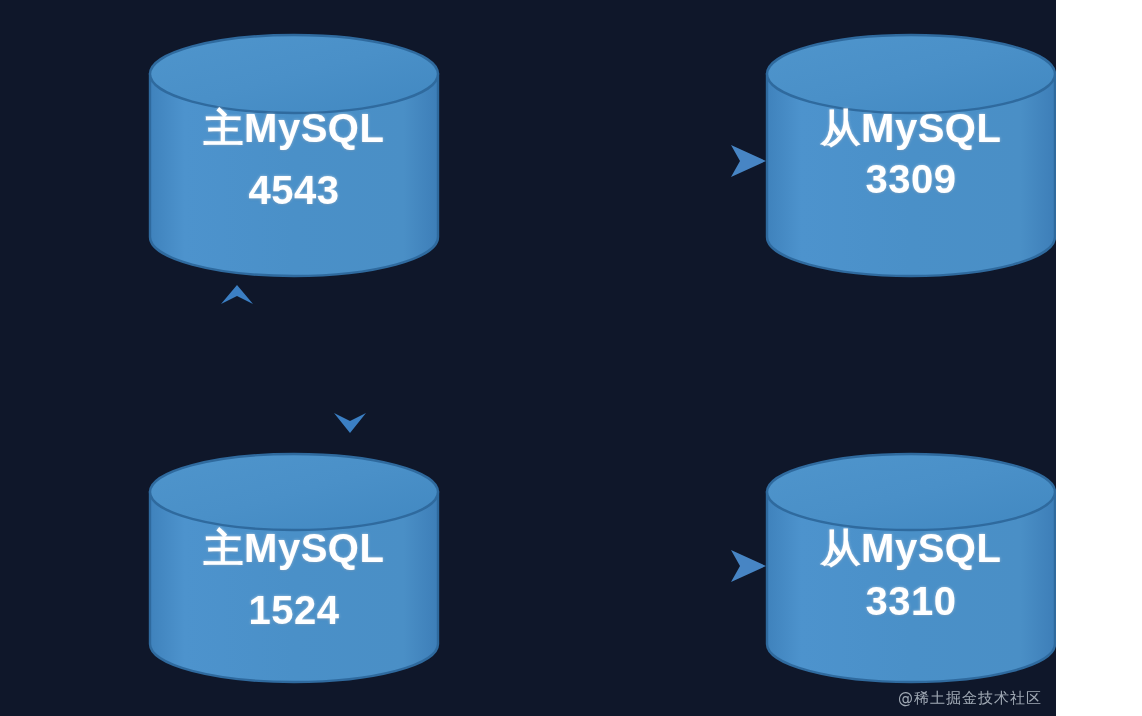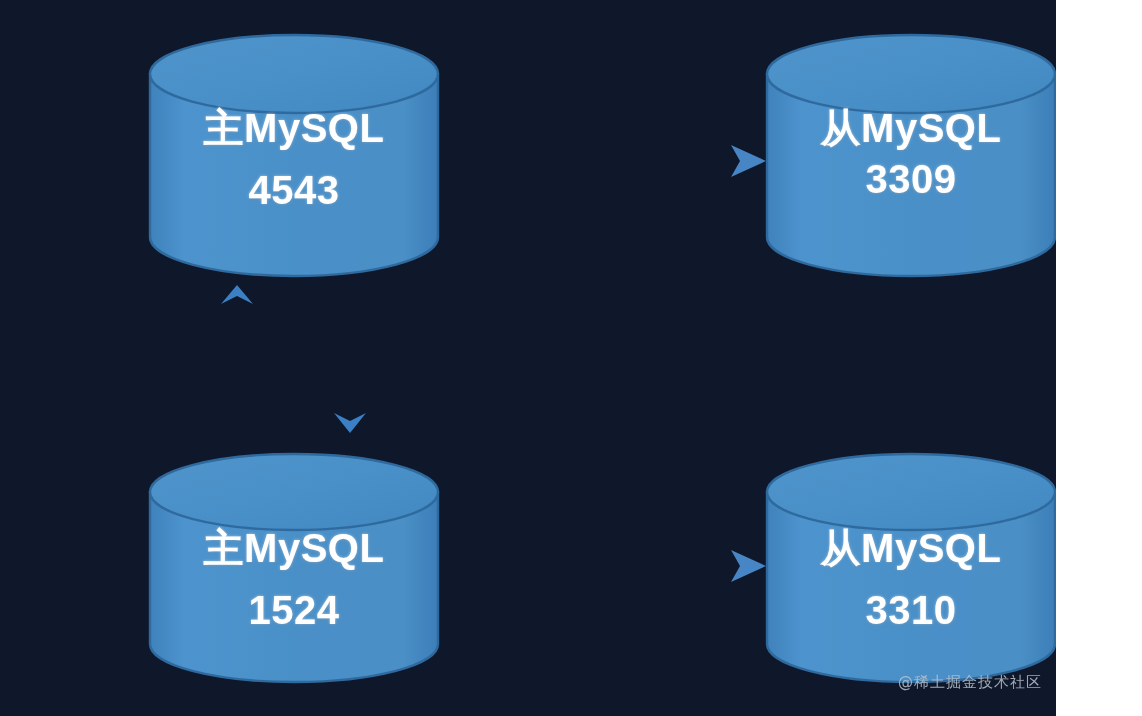--- a/index.html
+++ b/index.html
@@ -51,21 +51,21 @@
     font-size: 40px;
     line-height: 44px;
   }
   .db-label.line2 {
     font-size: 40px;
     line-height: 44px;
   }
   .watermark {
     position: absolute;
     right: 14px;
-    bottom: 24px;
+    bottom: 8px;
     font-size: 15px;
     color: #b9c2cc;
     opacity: 0.85;
     letter-spacing: 1px;
     user-select: none;
     font-family: "DejaVu Sans", "Liberation Sans", sans-serif;
   }
 </style>
 </head>
 <body>
@@ -151,18 +151,18 @@
     <div class="db-label line1" style="top:74px;">主MySQL</div>
     <div class="db-label line2" style="top:136px;">1524</div>
   </div>
 
   <div class="db-node" style="left:765px; top:452px; width:292px; height:232px;">
     <svg class="cyl-svg" viewBox="0 0 292 232" preserveAspectRatio="none" xmlns="http://www.w3.org/2000/svg">
       <path d="M2,40 L2,192 A144,38 0 0 0 290,192 L290,40 Z" fill="url(#cylBodyTop)" stroke="#2f6a9e" stroke-width="2.4"></path>
       <ellipse cx="146" cy="40" rx="144" ry="38" fill="url(#cylTopFace)" stroke="#2f6a9e" stroke-width="2.4"></ellipse>
     </svg>
     <div class="db-label line1" style="top:74px;">从MySQL</div>
-    <div class="db-label line2" style="top:136px;">3310</div>
+    <div class="db-label line2" style="top:127px;">3310</div>
   </div>
 
   <div class="watermark">@稀土掘金技术社区</div>
 
 </div>
 
 </body></html>

